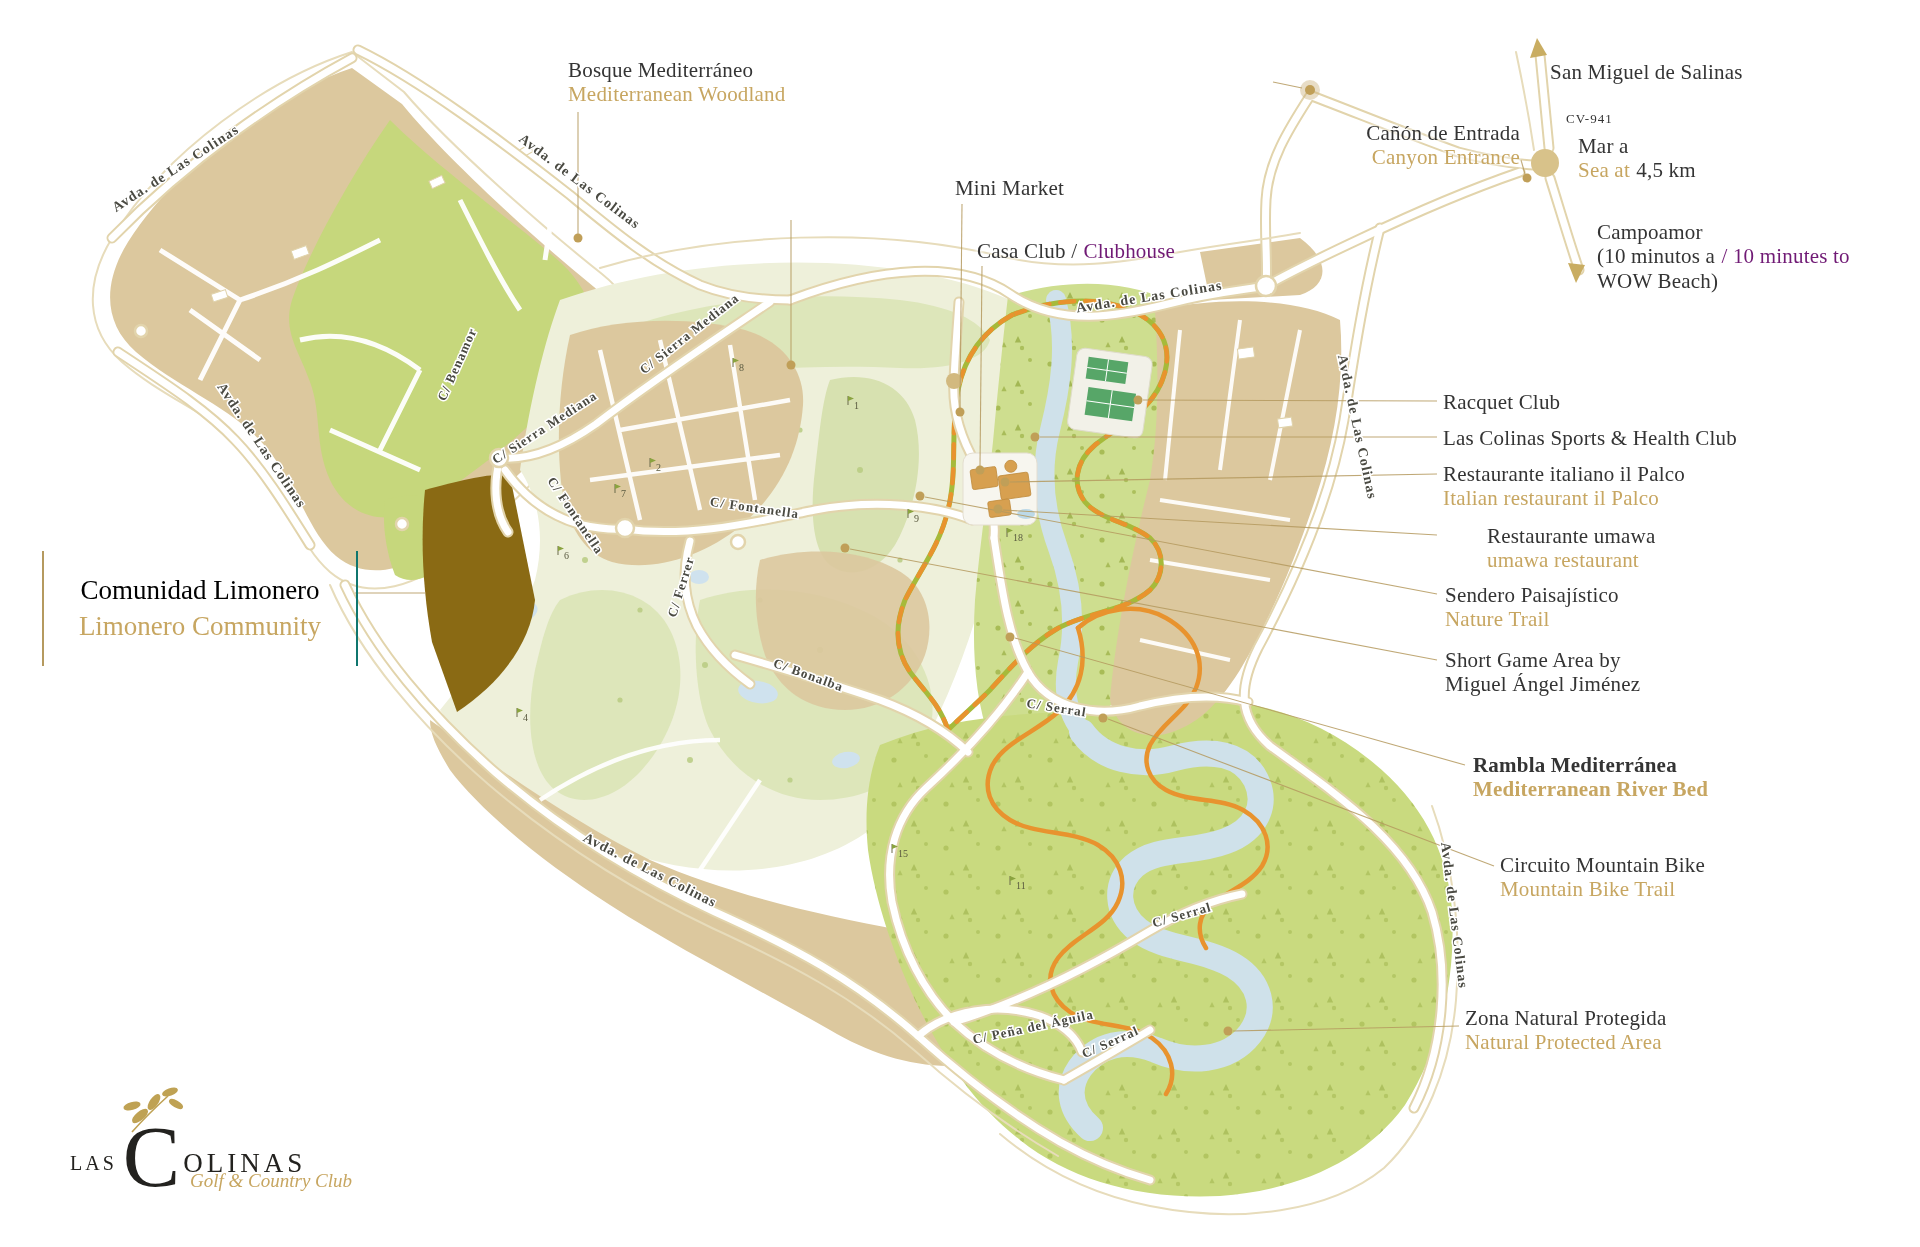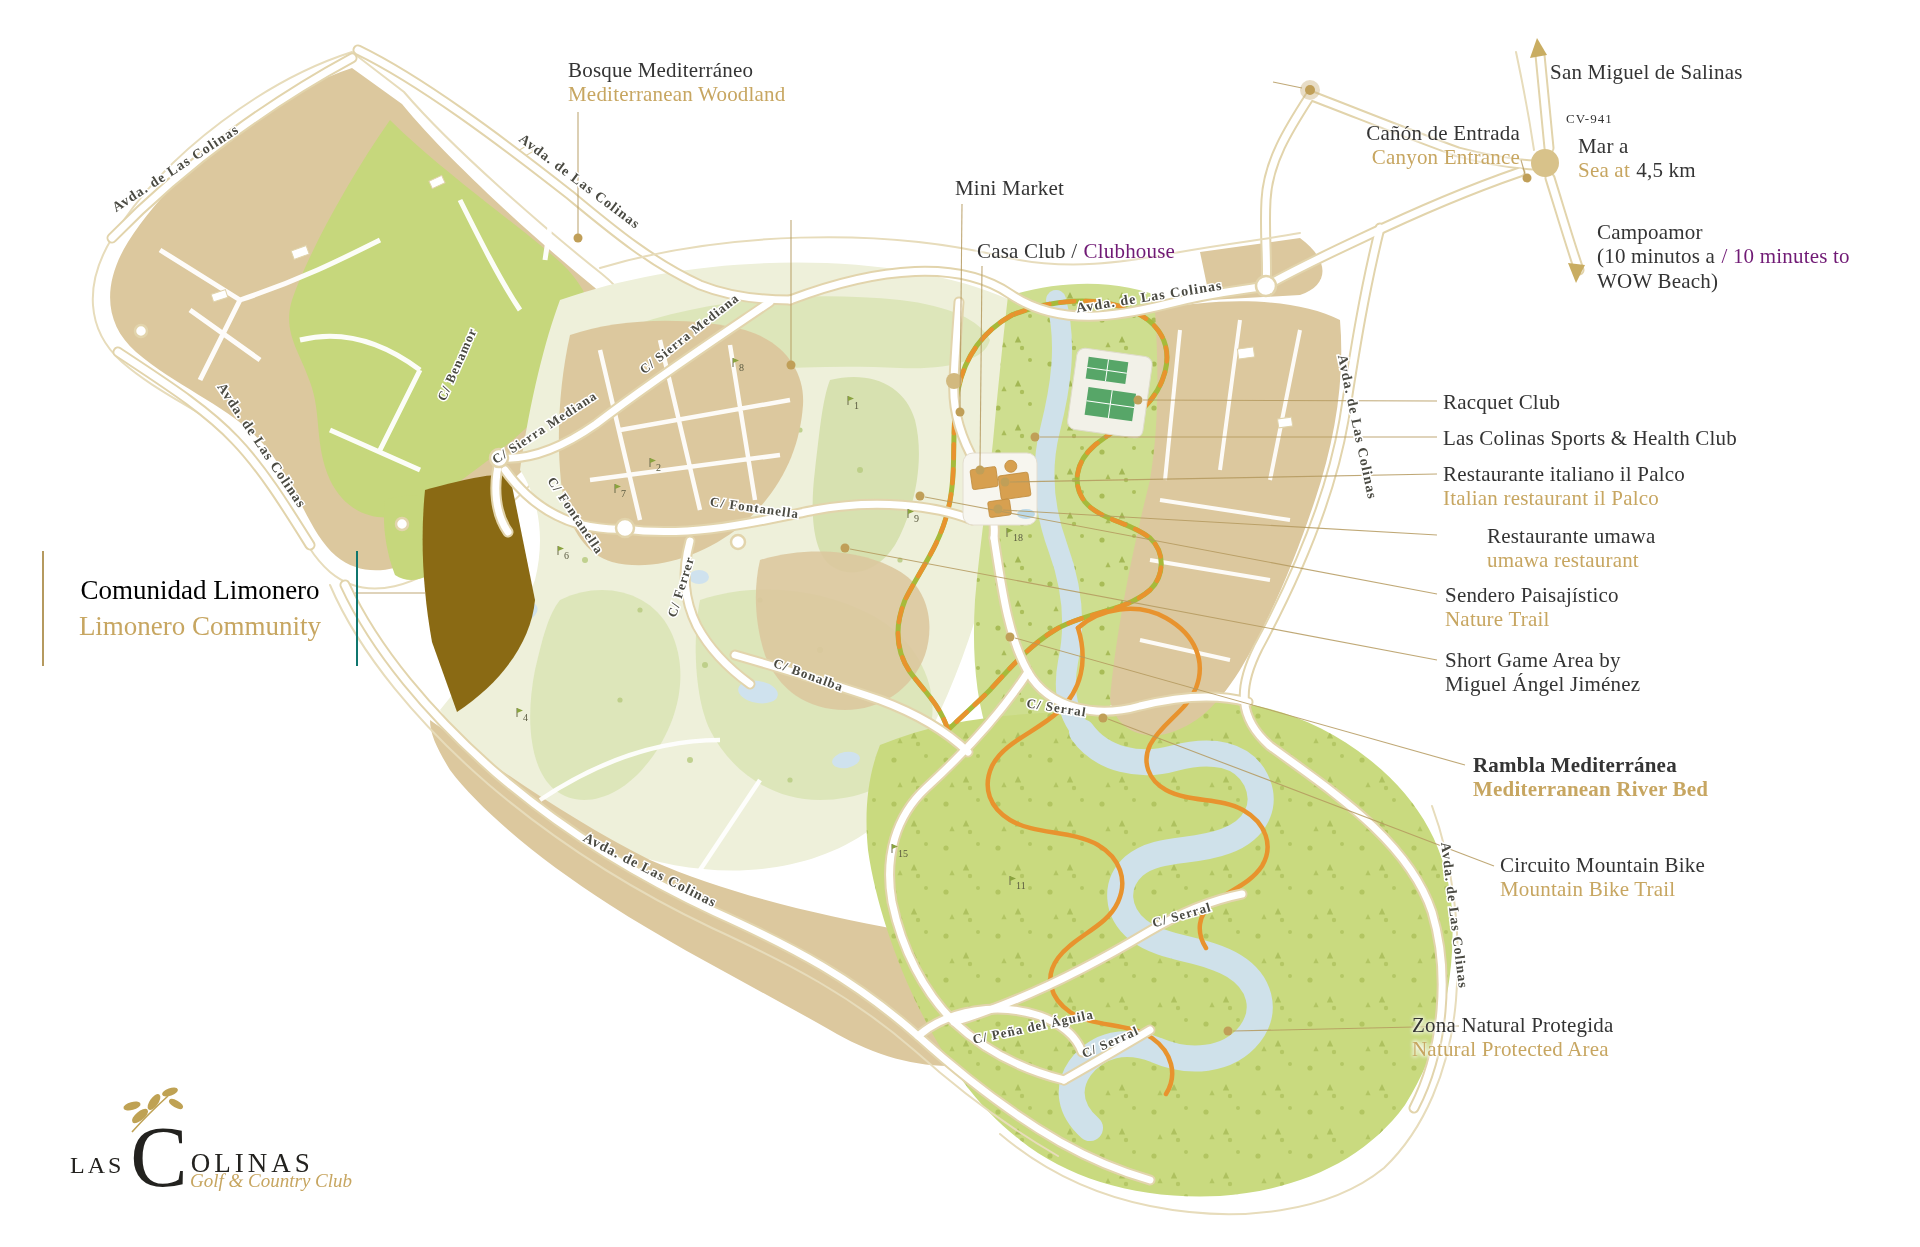--- a/index.html
+++ b/index.html
@@ -16,21 +16,21 @@
   .inline-es{color:#343434;margin-left:.30em;}
   .cv{font-size:13px;letter-spacing:1px;}
   .limonero-box{position:absolute;left:42px;top:551px;width:312px;padding:21px 0;
       border-left:2px solid #b59a5f;border-right:2px solid #0f766e;text-align:center;
       font-size:27px;line-height:1.35;white-space:nowrap;}
   .limonero-box .en{color:#c7a661;}
   
   .logo{position:absolute;left:70px;top:1086px;width:300px;height:130px;color:#23221f;}
   .logo-branch{position:absolute;left:50px;top:0px;}
   .logo-row{position:absolute;left:0px;top:30px;display:flex;align-items:flex-start;}
-  .logo-las{font-size:24px;letter-spacing:3px;margin-top:36px;}
+  .logo-las{font-size:20px;letter-spacing:3px;margin-top:36px;}
   .logo-c{font-size:86px;line-height:.82;margin:6px 3px 0 6px;}
   .logo-olinas{font-size:27px;letter-spacing:4px;margin-top:32px;}
   .logo-tagline{position:absolute;left:120px;top:84px;font-style:italic;font-size:19px;color:#c7a661;}
 </style>
 </head>
 <body>
 
 <div class="stage">
 
 <svg class="map" width="1920" height="1247" viewBox="0 0 1920 1247">
@@ -388,21 +388,21 @@
 <div class="lbl" style="left:1473px;top:753px;font-weight:bold;">
   <div class="es">Rambla Mediterránea</div>
   <div class="en">Mediterranean River Bed</div>
 </div>
 
 <div class="lbl" style="left:1500px;top:853px;">
   <div class="es">Circuito Mountain Bike</div>
   <div class="en">Mountain Bike Trail</div>
 </div>
 
-<div class="lbl" style="left:1412px;top:1006px;margin-top:7px;">
+<div class="lbl" style="left:1465px;top:1006px;">
   <div class="es">Zona Natural Protegida</div>
   <div class="en">Natural Protected Area</div>
 </div>
 
 <div class="limonero-box">
   <div class="es">Comunidad Limonero</div>
   <div class="en">Limonero Community</div>
 </div>
 
 <div class="logo">

